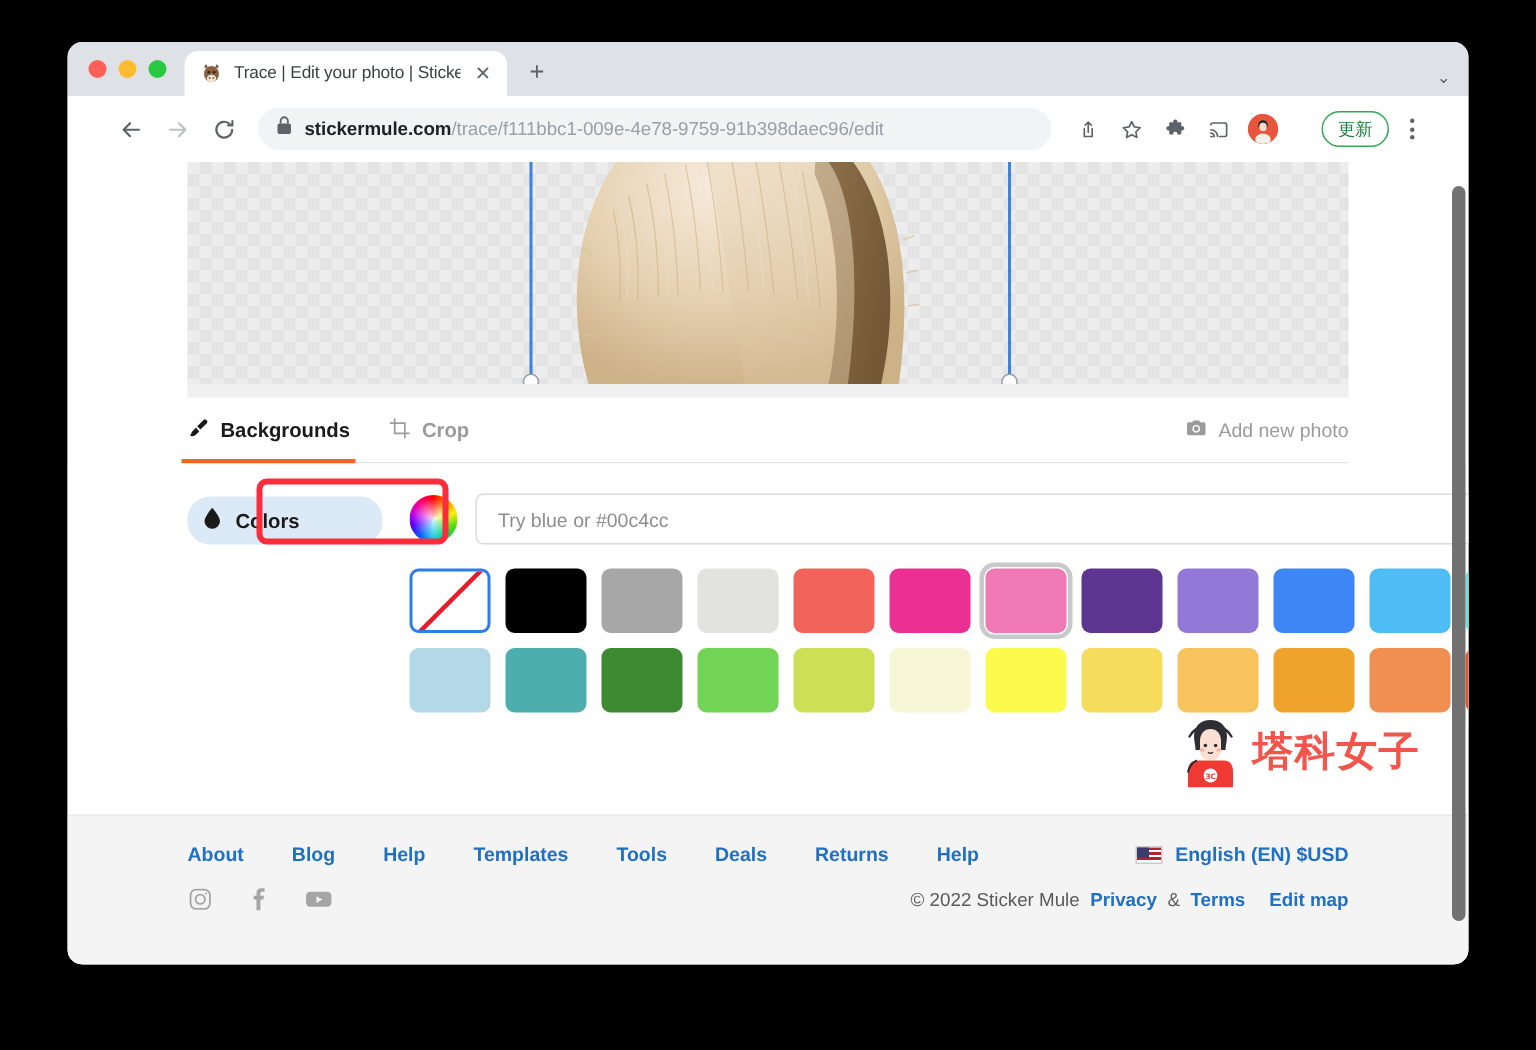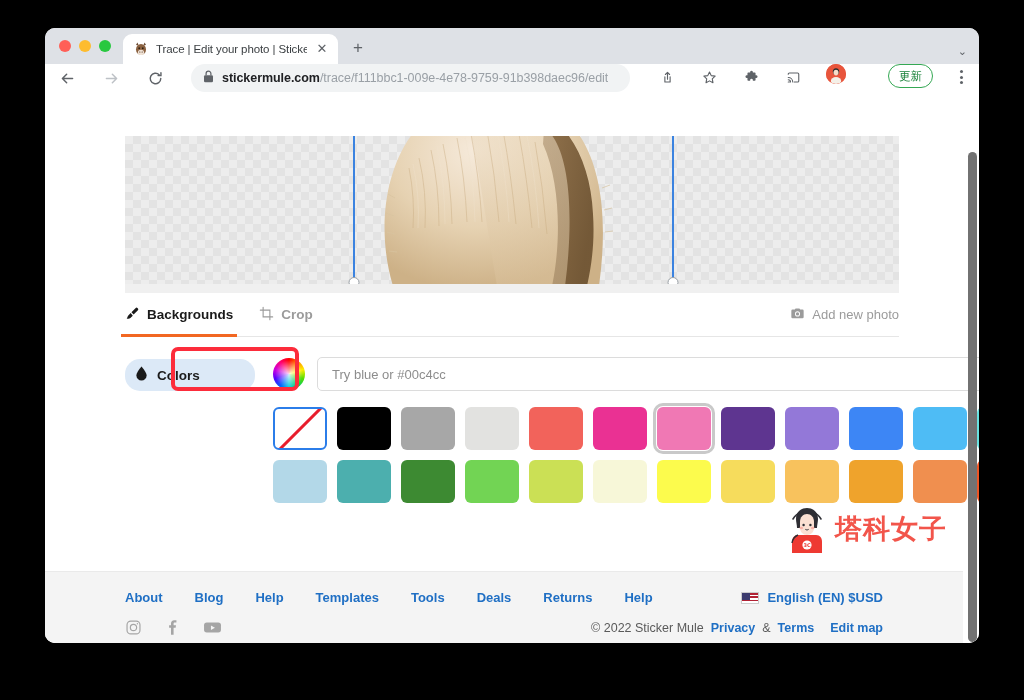--- a/index.html
+++ b/index.html
@@ -86,22 +86,23 @@
     right: 12px; bottom: 6px;
     color: #5f6368;
     font-size: 11px;
   }
 
   
   #toolbar {
     height: 44px;
     background: #ffffff;
     display: flex;
-    padding: 0 8px;
-    gap: 16px;
+    align-items: center;
+    padding: 0 28px;
+    gap: 3px;
   }
   .nav-btn {
     width: 28px; height: 28px;
     display: flex; align-items: center; justify-content: center;
     color: #5f6368;
     border-radius: 50%;
     flex: 0 0 28px;
   }
   .nav-btn.disabled { color: #bdc1c6; }
   #omnibox {
@@ -161,21 +162,20 @@
     margin-left: 2px;
   }
   #menu-dots i { width: 3px; height: 3px; border-radius: 50%; background: #5f6368; display: block; }
 
   
   #viewport {
     position: relative;
     height: 535px;
     background: #ffffff;
     overflow: hidden;
-    margin-top: 28px;
   }
 
   
   #photo-canvas {
     position: relative;
     height: 148px;
     margin: 0 80px;
     background-color: #ededed;
     background-image:
       linear-gradient(45deg, #e3e3e3 25%, transparent 25%, transparent 75%, #e3e3e3 75%),
@@ -350,21 +350,21 @@
     font-size: 27px;
     font-weight: 700;
     color: #f2554b;
     letter-spacing: 1px;
     font-family: "DejaVu Sans", sans-serif;
   }
 
   
   #footer {
     position: absolute;
-    left: 0; right: 16px; bottom: 0;
+    left: 0; right: 0; bottom: 0;
     height: 100px;
     background: #f4f4f4;
     border-top: 1px solid #eaeaea;
   }
   #footer-links {
     display: flex; align-items: center;
     gap: 0;
     padding: 18px 80px 0 80px;
   }
   .footer-link {

